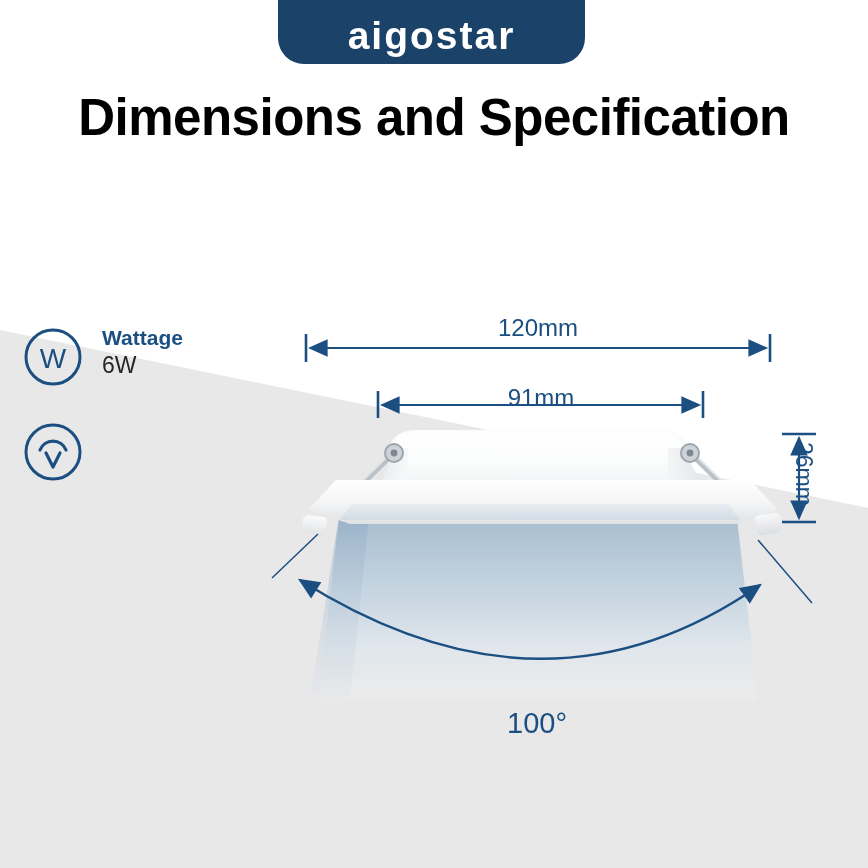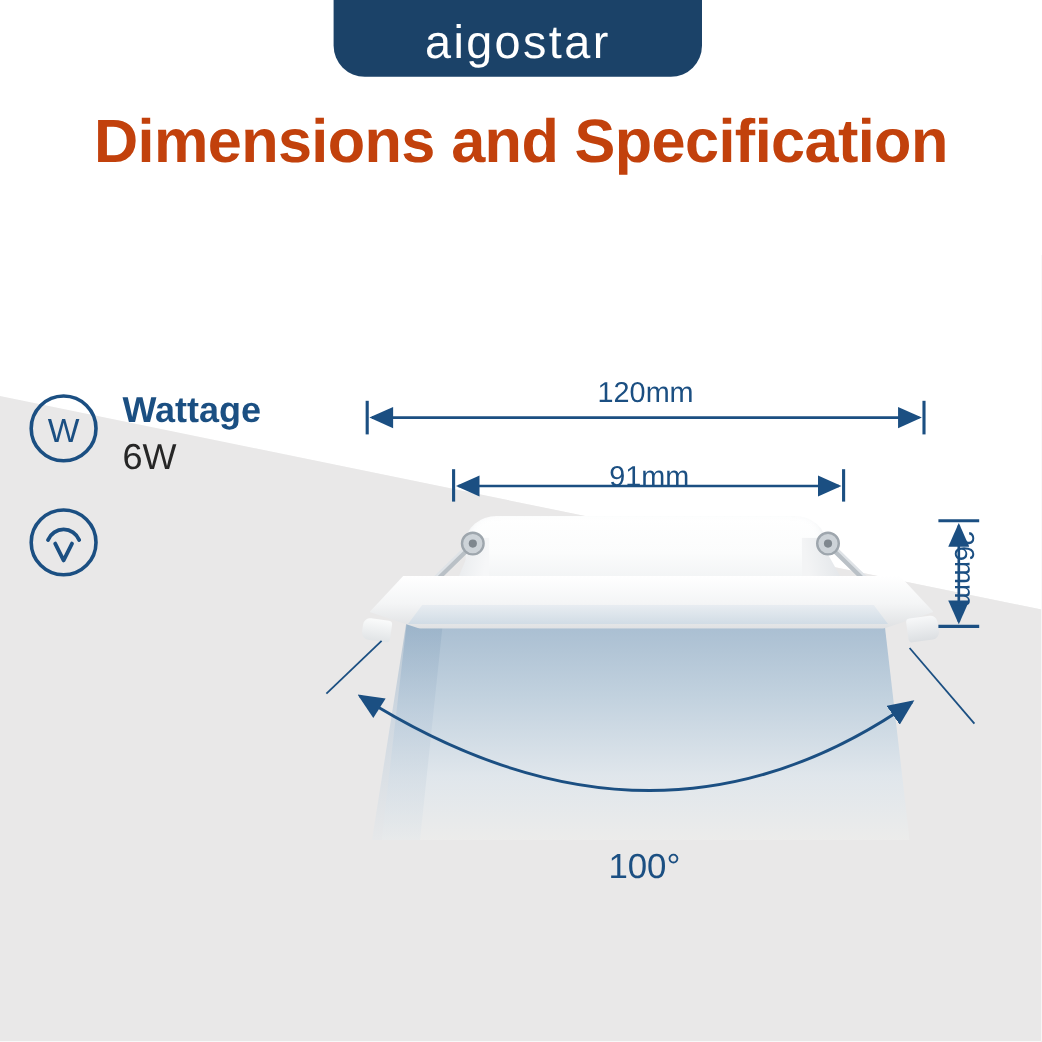--- a/index.html
+++ b/index.html
@@ -48,31 +48,31 @@
     z-index: 5;
     display: flex;
     align-items: flex-end;
     justify-content: center;
     padding-bottom: 9px;
   }
   .logo-text {
     color: #ffffff;
     font-size: 39px;
     letter-spacing: 2px;
-    font-weight: 400;
+    font-weight: 700;
     line-height: 1;
   }
 
   
   .page-title {
     position: absolute;
     left: 0; top: 88px;
     width: 868px;
     text-align: center;
-    color: #c2410c;
+    color: #000000;
     font-size: 51px;
     font-weight: 700;
     letter-spacing: -0.5px;
     z-index: 4;
   }
 
   
   .spec-list {
     position: absolute;
     left: 22px; top: 322px;
@@ -89,28 +89,28 @@
     flex: 0 0 62px;
     margin-top: 4px;
   }
   .spec-icon svg { display: block; width: 62px; height: 62px; }
   .spec-text {
     margin-left: 18px;
     padding-top: 3px;
   }
   .spec-label {
     color: #1b4f82;
-    font-size: 30px;
+    font-size: 21px;
     font-weight: 700;
     line-height: 1.22;
     white-space: nowrap;
   }
   .spec-value {
     color: #262626;
-    font-size: 30px;
+    font-size: 23px;
     font-weight: 400;
     line-height: 1.3;
     white-space: nowrap;
   }
   .spec-value:empty { display: block; height: 0; }
 
   
   .product {
     position: absolute;
     left: 300px; top: 418px;

